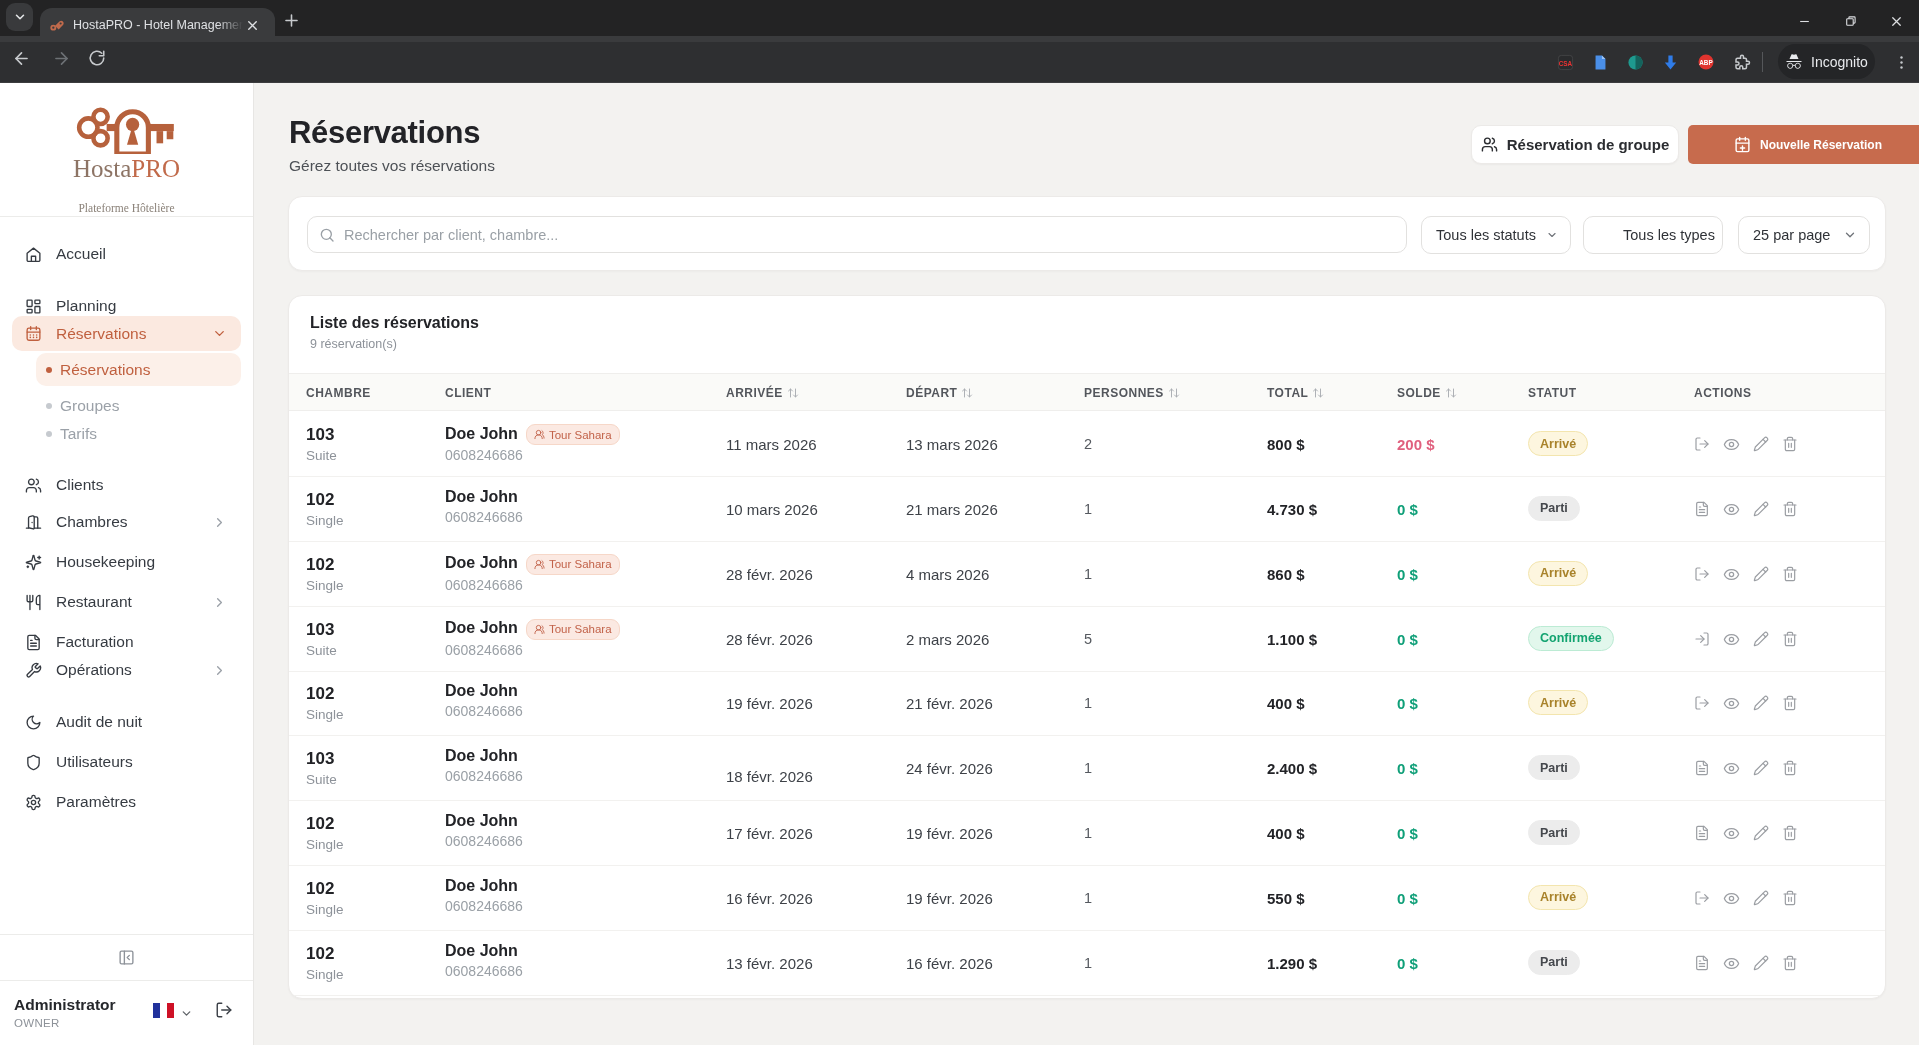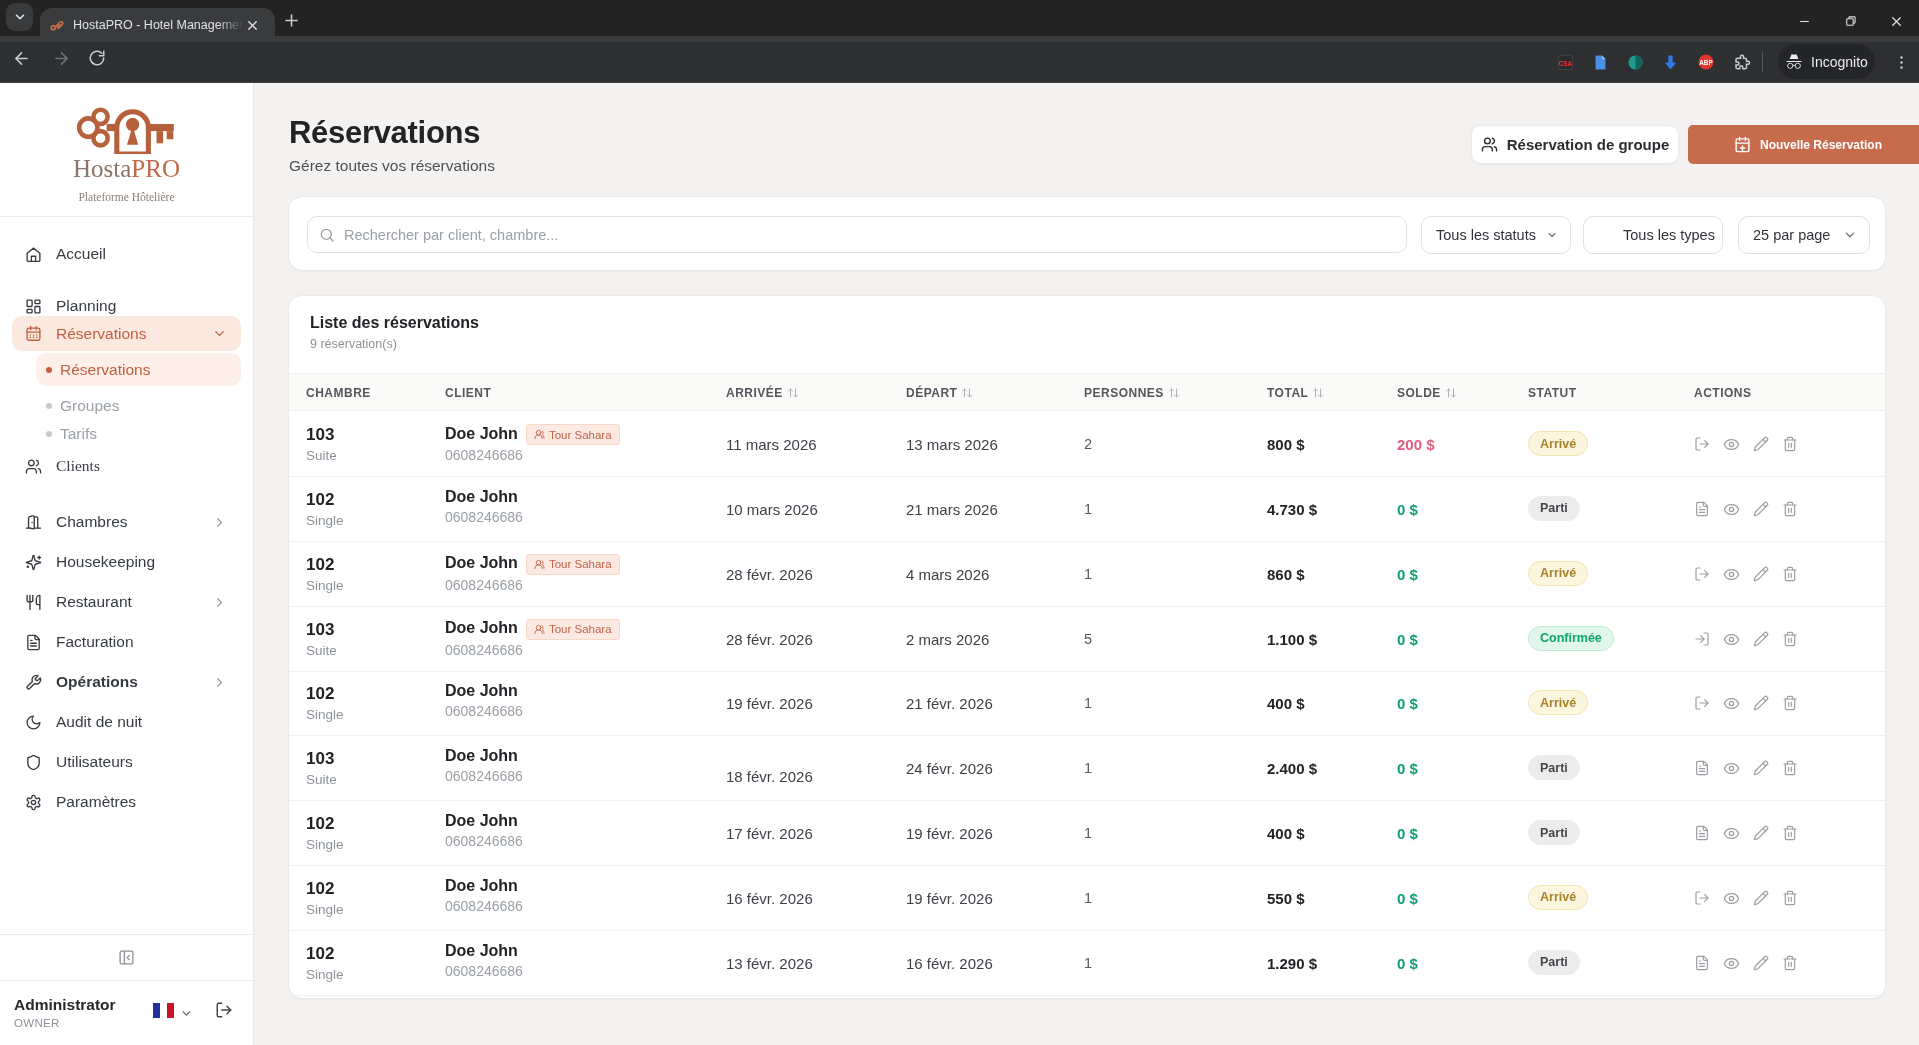--- a/index.html
+++ b/index.html
@@ -33,21 +33,21 @@
 
 
 .app { position:absolute; top:83px; left:0; width:1919px; height:962px; }
 .sidebar { position:absolute; left:0; top:0; width:254px; height:962px; background:#ffffff; border-right:1px solid #e7e6e4; }
 .main { position:absolute; left:254px; top:0; width:1665px; height:962px; background:#f3f2f0; }
 
 
 .logo { position:absolute; top:14px; left:0; width:253px; text-align:center; }
 .logoname { font-family:"Liberation Serif", serif; font-size:25px; margin-top:1px; color:#8d7465; }
 .logoname b { color:#c16a4a; font-weight:normal; }
-.logosub { font-family:"Liberation Serif", serif; font-size:11.5px; color:#8a8178; margin-top:8px; }
+.logosub { font-family:"Liberation Serif", serif; font-size:11.5px; color:#8a8178; margin-top:19px; }
 .sb-div { position:absolute; left:0; width:253px; border-top:1px solid #ececea; }
 .nav { position:absolute; top:153px; left:0; width:253px; }
 .nitem { position:absolute; left:12px; width:229px; height:36px; display:flex; align-items:center; border-radius:10px; color:#363b42; font-size:15.5px; }
 .nitem .ic { width:17px; height:17px; margin-left:13px; margin-right:14px; flex:0 0 17px; }
 .nitem .chev { margin-left:auto; margin-right:14px; }
 .nitem.active { background:#fbe9e0; color:#c0603f; height:35px; }
 .nsub { position:absolute; left:36px; width:205px; height:33px; display:flex; align-items:center; border-radius:10px; color:#9ba1a8; font-size:15.5px; }
 .nsub .dot { width:6px; height:6px; border-radius:50%; background:#c6cacf; margin-left:10px; margin-right:8px; }
 .nsub.active { background:#fcf0e9; color:#c0603f; }
 .nsub.active .dot { background:#c0603f; }
@@ -80,21 +80,21 @@
 .ttitle { position:absolute; left:21px; top:18px; font-size:16px; font-weight:bold; color:#222327; }
 .tcount { position:absolute; left:21px; top:41px; font-size:12.5px; color:#8d9299; }
 .thead { position:absolute; left:0; top:77px; width:1596px; height:38px; background:#fafaf8; border-top:1px solid #efeeec; border-bottom:1px solid #efeeec; }
 .th { position:absolute; top:12px; font-size:12px; font-weight:bold; color:#53565c; letter-spacing:.5px; white-space:nowrap; display:flex; align-items:center; gap:4px; }
 .trow { position:absolute; left:0; width:1596px; height:65px; border-bottom:1px solid #f2f1ef; }
 .cell { position:absolute; white-space:nowrap; }
 .room { font-size:17px; font-weight:bold; color:#222327; }
 .rtype { font-size:13.5px; color:#8d9299; margin-top:3px; }
 .cname { font-size:16px; font-weight:bold; color:#222327; display:flex; align-items:center; gap:8px; }
 .cphone { font-size:14px; color:#9aa0a6; margin-top:3px; }
-.tag { height:21px; padding:0 7px; background:#fbe9e2; border:1px solid #f6d7c8; border-radius:3px; display:inline-flex; align-items:center; gap:4px; font-size:11.5px; font-weight:normal; color:#c2634a; position:relative; top:1px; }
+.tag { height:21px; padding:0 7px; background:#fbe9e2; border:1px solid #f6d7c8; border-radius:9px; display:inline-flex; align-items:center; gap:4px; font-size:11.5px; font-weight:normal; color:#c2634a; position:relative; top:1px; }
 .dt { font-size:15px; color:#3e4248; }
 .pn { font-size:14.5px; color:#55595f; }
 .tot { font-size:15px; font-weight:bold; color:#222327; }
 .sold-pos { font-size:15px; font-weight:bold; color:#e0607e;text-align:right; }
 .sold-zero { font-size:15px; font-weight:bold; color:#0f9f78; }
 .pill { height:25px; padding:0 11px; border-radius:13px; display:inline-flex; align-items:center; font-size:12.5px; font-weight:bold; }
 .p-arrive { background:#fdf6df; border:1px solid #f3e5ae; color:#a8822a; }
 .p-parti { background:#ececec; border:1px solid #ececec; color:#45484d; }
 .p-conf { background:#e2f7ec; border:1px solid #bcebd4; color:#12a370; }
 .act { position:absolute; top:24px; display:flex; gap:13px; color:#9b9ea3; }
@@ -239,21 +239,21 @@
             <path d="M7.5 14h.01M12 14h.01M16.5 14h.01M7.5 17.5h.01M12 17.5h.01M16.5 17.5h.01" stroke-width="2.2"></path>
           </svg>
         Réservations
         <svg class="chev" width="15" height="15" viewBox="0 0 24 24" fill="none" stroke="currentColor" stroke-width="2.2" stroke-linecap="round" stroke-linejoin="round">
             <path d="m6 9 6 6 6-6"></path>
           </svg>
       </div>
       <div class="nsub active" style="top:117px;"><span class="dot"></span>Réservations</div>
       <div class="nsub" style="top:153px;"><span class="dot"></span>Groupes</div>
       <div class="nsub" style="top:181px;"><span class="dot"></span>Tarifs</div>
-      <div class="nitem" style="top:212px;font-family:Liberation Serif, serif;">
+      <div class="nitem" style="top:231px;">
         <svg class="ic" viewBox="0 0 24 24" fill="none" stroke="currentColor" stroke-width="1.9" stroke-linecap="round" stroke-linejoin="round">
             <path d="M16 21v-2a4 4 0 0 0-4-4H6a4 4 0 0 0-4 4v2"></path>
             <circle cx="9" cy="7" r="4"></circle>
             <path d="M22 21v-2a4 4 0 0 0-3-3.87"></path>
             <path d="M16 3.13a4 4 0 0 1 0 7.75"></path>
           </svg>
         Clients
       </div>
       <div class="nitem" style="top:268px;">
         <svg class="ic" viewBox="0 0 24 24" fill="none" stroke="currentColor" stroke-width="1.9" stroke-linecap="round" stroke-linejoin="round">
@@ -285,21 +285,21 @@
           </svg>
       </div>
       <div class="nitem" style="top:388px;">
         <svg class="ic" viewBox="0 0 24 24" fill="none" stroke="currentColor" stroke-width="1.9" stroke-linecap="round" stroke-linejoin="round">
             <path d="M15 2H6a2 2 0 0 0-2 2v16a2 2 0 0 0 2 2h12a2 2 0 0 0 2-2V7Z"></path>
             <path d="M14 2v4a2 2 0 0 0 2 2h4"></path>
             <path d="M16 13H8M16 17H8M10 9H8"></path>
           </svg>
         Facturation
       </div>
-      <div class="nitem" style="top:428px;font-weight:bold;">
+      <div class="nitem" style="top:416px;">
         <svg class="ic" viewBox="0 0 24 24" fill="none" stroke="currentColor" stroke-width="1.9" stroke-linecap="round" stroke-linejoin="round">
             <path d="M14.7 6.3a1 1 0 0 0 0 1.4l1.6 1.6a1 1 0 0 0 1.4 0l3.77-3.77a6 6 0 0 1-7.94 7.94l-6.91 6.91a2.12 2.12 0 0 1-3-3l6.91-6.91a6 6 0 0 1 7.94-7.94l-3.76 3.76z"></path>
           </svg>
         Opérations
         <svg class="chev" width="15" height="15" viewBox="0 0 24 24" fill="none" stroke="#9ba1a8" stroke-width="2.2" stroke-linecap="round" stroke-linejoin="round">
             <path d="m9 18 6-6-6-6"></path>
           </svg>
       </div>
       <div class="nitem" style="top:468px;">
         <svg class="ic" viewBox="0 0 24 24" fill="none" stroke="currentColor" stroke-width="1.9" stroke-linecap="round" stroke-linejoin="round">

